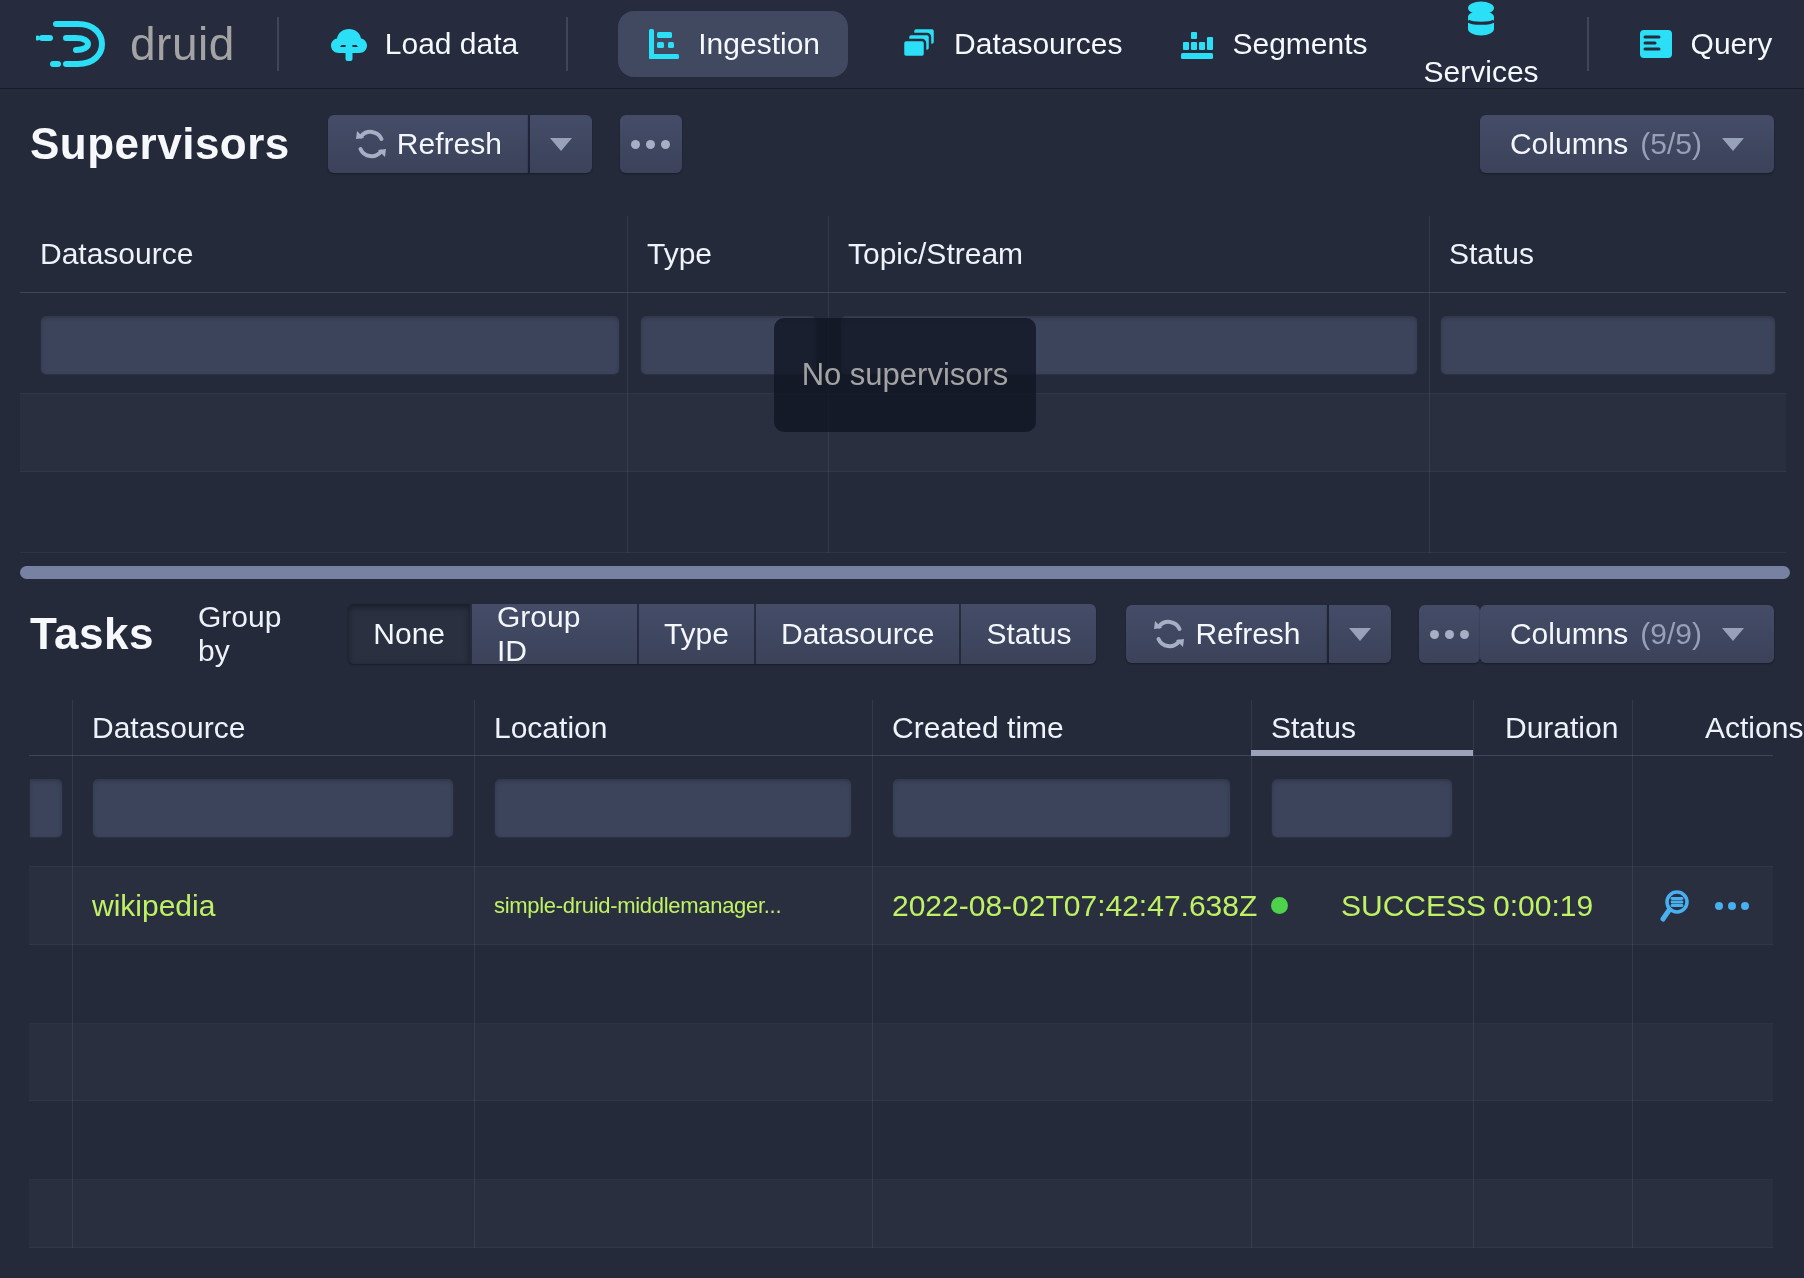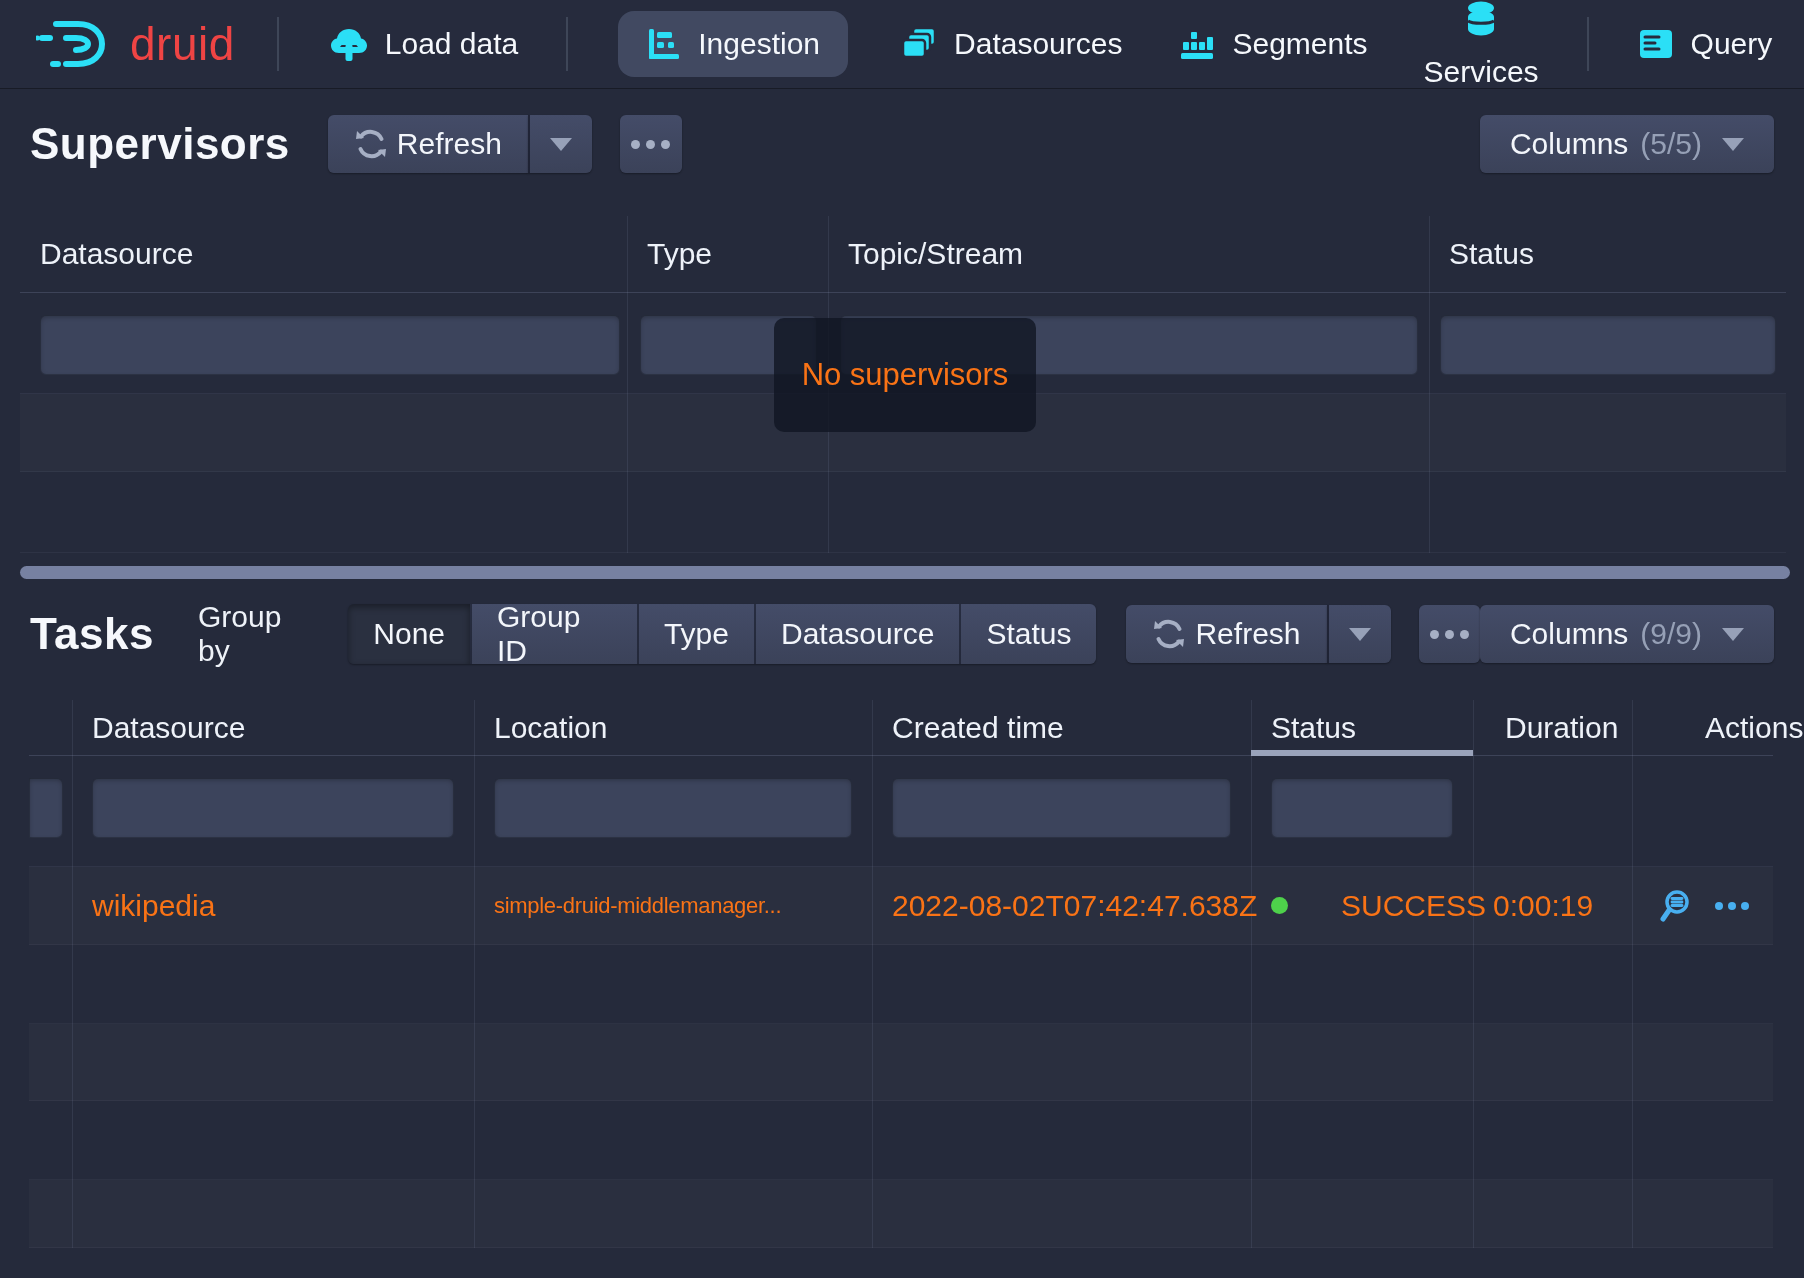--- a/index.html
+++ b/index.html
@@ -3,21 +3,21 @@
 <meta charset="utf-8">
 <style>
   html,body{margin:0;padding:0;background:#1c2130;}
   .app{position:relative;width:1804px;height:1278px;overflow:hidden;
        background:#252a3b;font-family:"Liberation Sans",sans-serif;color:#f3f6fb;
        -webkit-font-smoothing:antialiased;}
   
   .navbar{position:absolute;top:0;left:0;width:100%;height:88px;background:#262b3d;
           display:flex;align-items:center;box-shadow:0 1px 0 rgba(0,0,0,.35);}
   .brand{display:flex;align-items:center;margin-left:36px;gap:16px;}
-  .brand-text{font-size:46px;color:#ef4444;letter-spacing:.5px;}
+  .brand-text{font-size:46px;color:#a3a3a3;letter-spacing:.5px;}
   .nav-divider{width:2px;height:54px;background:#3e4658;}
   .nd1{margin-left:42px;} .nd2{margin-left:48px;}
   .nav-item{display:flex;align-items:center;gap:16px;font-size:30px;color:#f5f8fc;cursor:pointer;}
   .ni-load{margin-left:50px;} .ni-ing{margin-left:50px;} .ni-ds{margin-left:52px;justify-content:flex-end;}
   .ni-seg{margin-left:56px;} .ni-srv{margin-left:56px;flex-direction:column;} .ni-q{margin-left:48px;}
   .nav-item.active{background:#414961;border-radius:16px;padding:15px 28px;}
   .icon{display:inline-flex;align-items:center;justify-content:center;}
   
   .toolbar{position:absolute;left:30px;right:30px;height:64px;display:flex;align-items:center;}
   .tb-sup{top:112px;} .tb-tasks{top:602px;}
@@ -53,36 +53,36 @@
   .sup-thead{position:absolute;left:0;top:0;width:100%;height:77px;display:flex;
           border-bottom:1px solid rgba(150,160,190,.22);box-sizing:border-box;}
   .sup-frow{position:absolute;left:0;top:77px;width:100%;height:101px;
           border-bottom:1px solid rgba(150,160,190,.10);box-sizing:border-box;}
   .sup-r1{position:absolute;left:0;top:178px;width:100%;height:78px;background:rgba(255,255,255,.022);
           border-bottom:1px solid rgba(150,160,190,.08);box-sizing:border-box;}
   .sup-r2{position:absolute;left:0;top:256px;width:100%;height:81px;
           border-bottom:1px solid rgba(150,160,190,.08);box-sizing:border-box;}
   .no-data{position:absolute;left:754px;top:102px;width:262px;height:114px;border-radius:10px;
           background:rgba(15,20,33,.78);display:flex;align-items:center;justify-content:center;
-          font-size:31px;color:#f97316;}
+          font-size:31px;color:#a3a3a3;}
   .hscroll{position:absolute;left:20px;top:566px;width:1770px;height:13px;border-radius:7px;
           background:#7781a1;cursor:pointer;}
   .task-table{position:absolute;left:29px;top:700px;width:1744px;height:548px;}
   .task-thead{position:absolute;left:0;top:0;width:100%;height:56px;
           border-bottom:1px solid rgba(150,160,190,.22);box-sizing:border-box;}
   .t-hlabel{position:absolute;top:0;height:56px;display:flex;align-items:center;
           font-size:30px;color:#eef2f9;cursor:pointer;}
   .sort-bar{position:absolute;left:1222px;top:50px;width:222px;height:6px;background:#9aa3bb;}
   .task-frow{position:absolute;left:0;top:56px;width:100%;height:111px;
           border-bottom:1px solid rgba(150,160,190,.10);box-sizing:border-box;}
   .trow{position:absolute;left:0;width:100%;height:78px;
           border-bottom:1px solid rgba(150,160,190,.07);box-sizing:border-box;}
   .trow.light{background:rgba(255,255,255,.025);}
   .cell{position:absolute;top:0;height:100%;display:flex;align-items:center;
-          font-size:30px;color:#f97316;}
+          font-size:30px;color:#bef264;}
   .loc-cell{font-size:22px;letter-spacing:-.3px;max-width:374px;overflow:hidden;white-space:nowrap;}
   .status-dot{width:17px;height:17px;border-radius:50%;background:#4ed14b;margin-right:13px;}
   .actions-cell{left:1603px;width:141px;justify-content:center;gap:22px;}
   .bdots{display:flex;gap:5px;align-items:center;cursor:pointer;}
   .bdots .bd{width:8px;height:8px;border-radius:50%;background:#48aff0;}
 </style>
 </head>
 <body>
 
 <div class="app">

